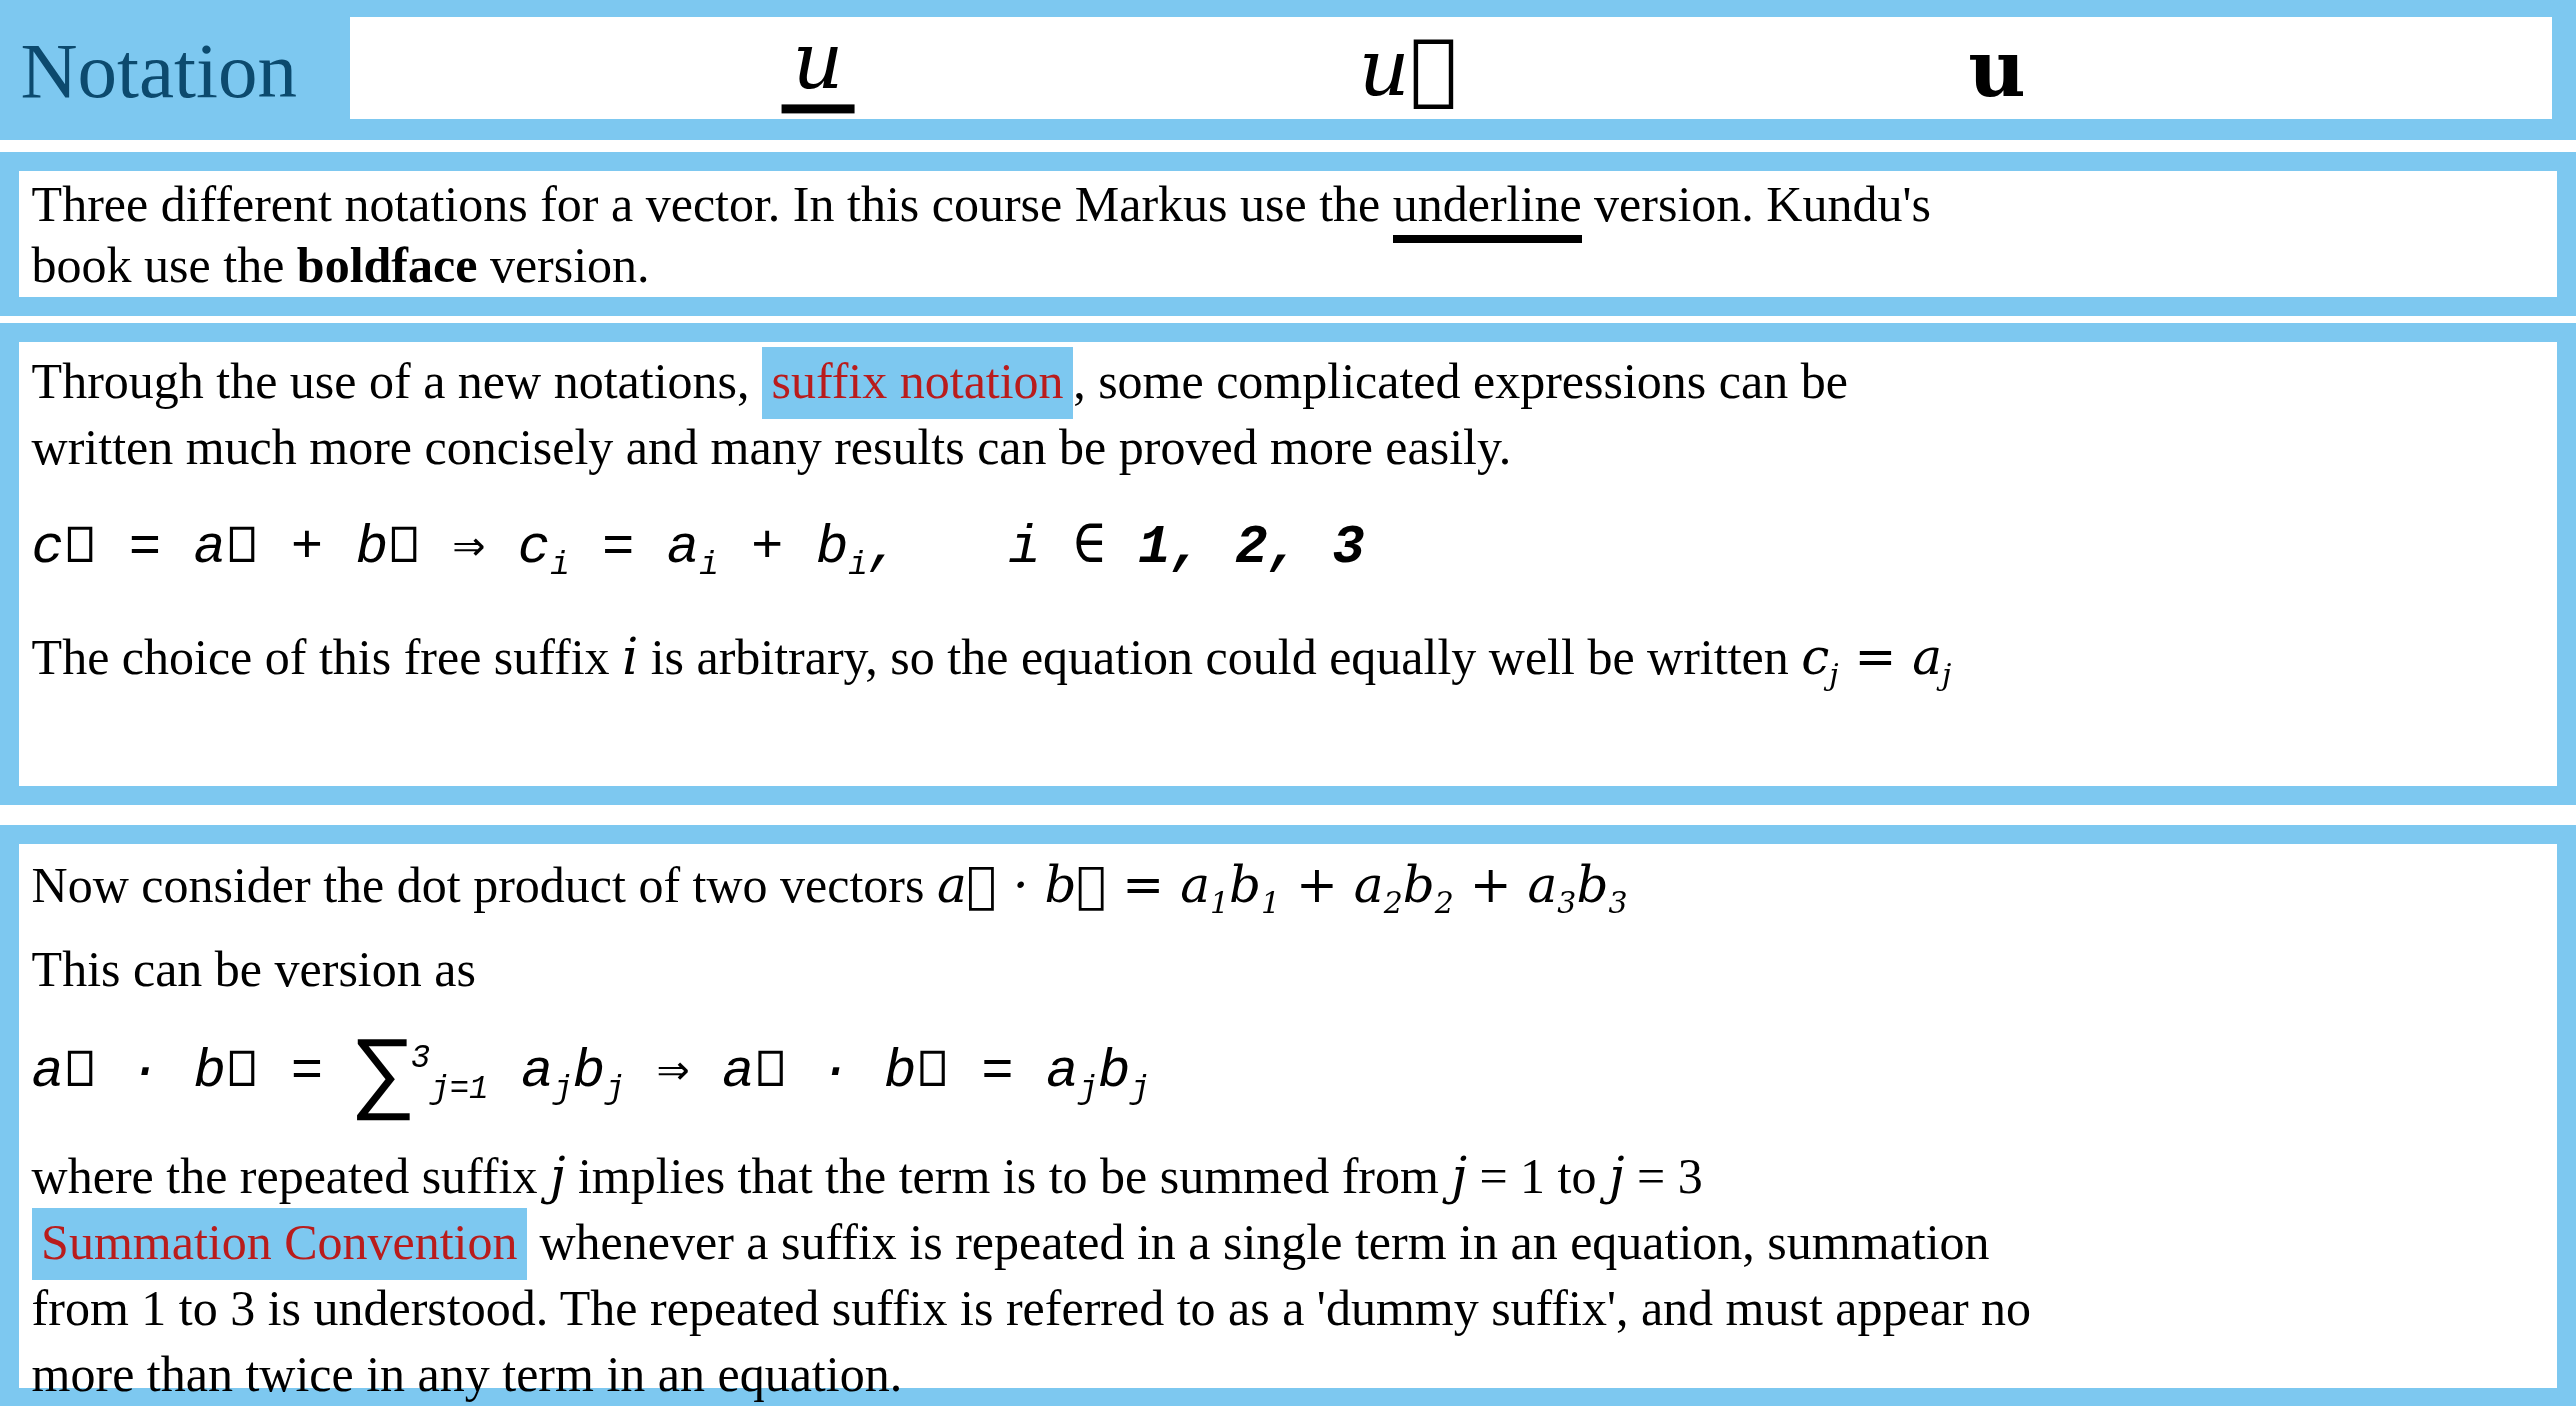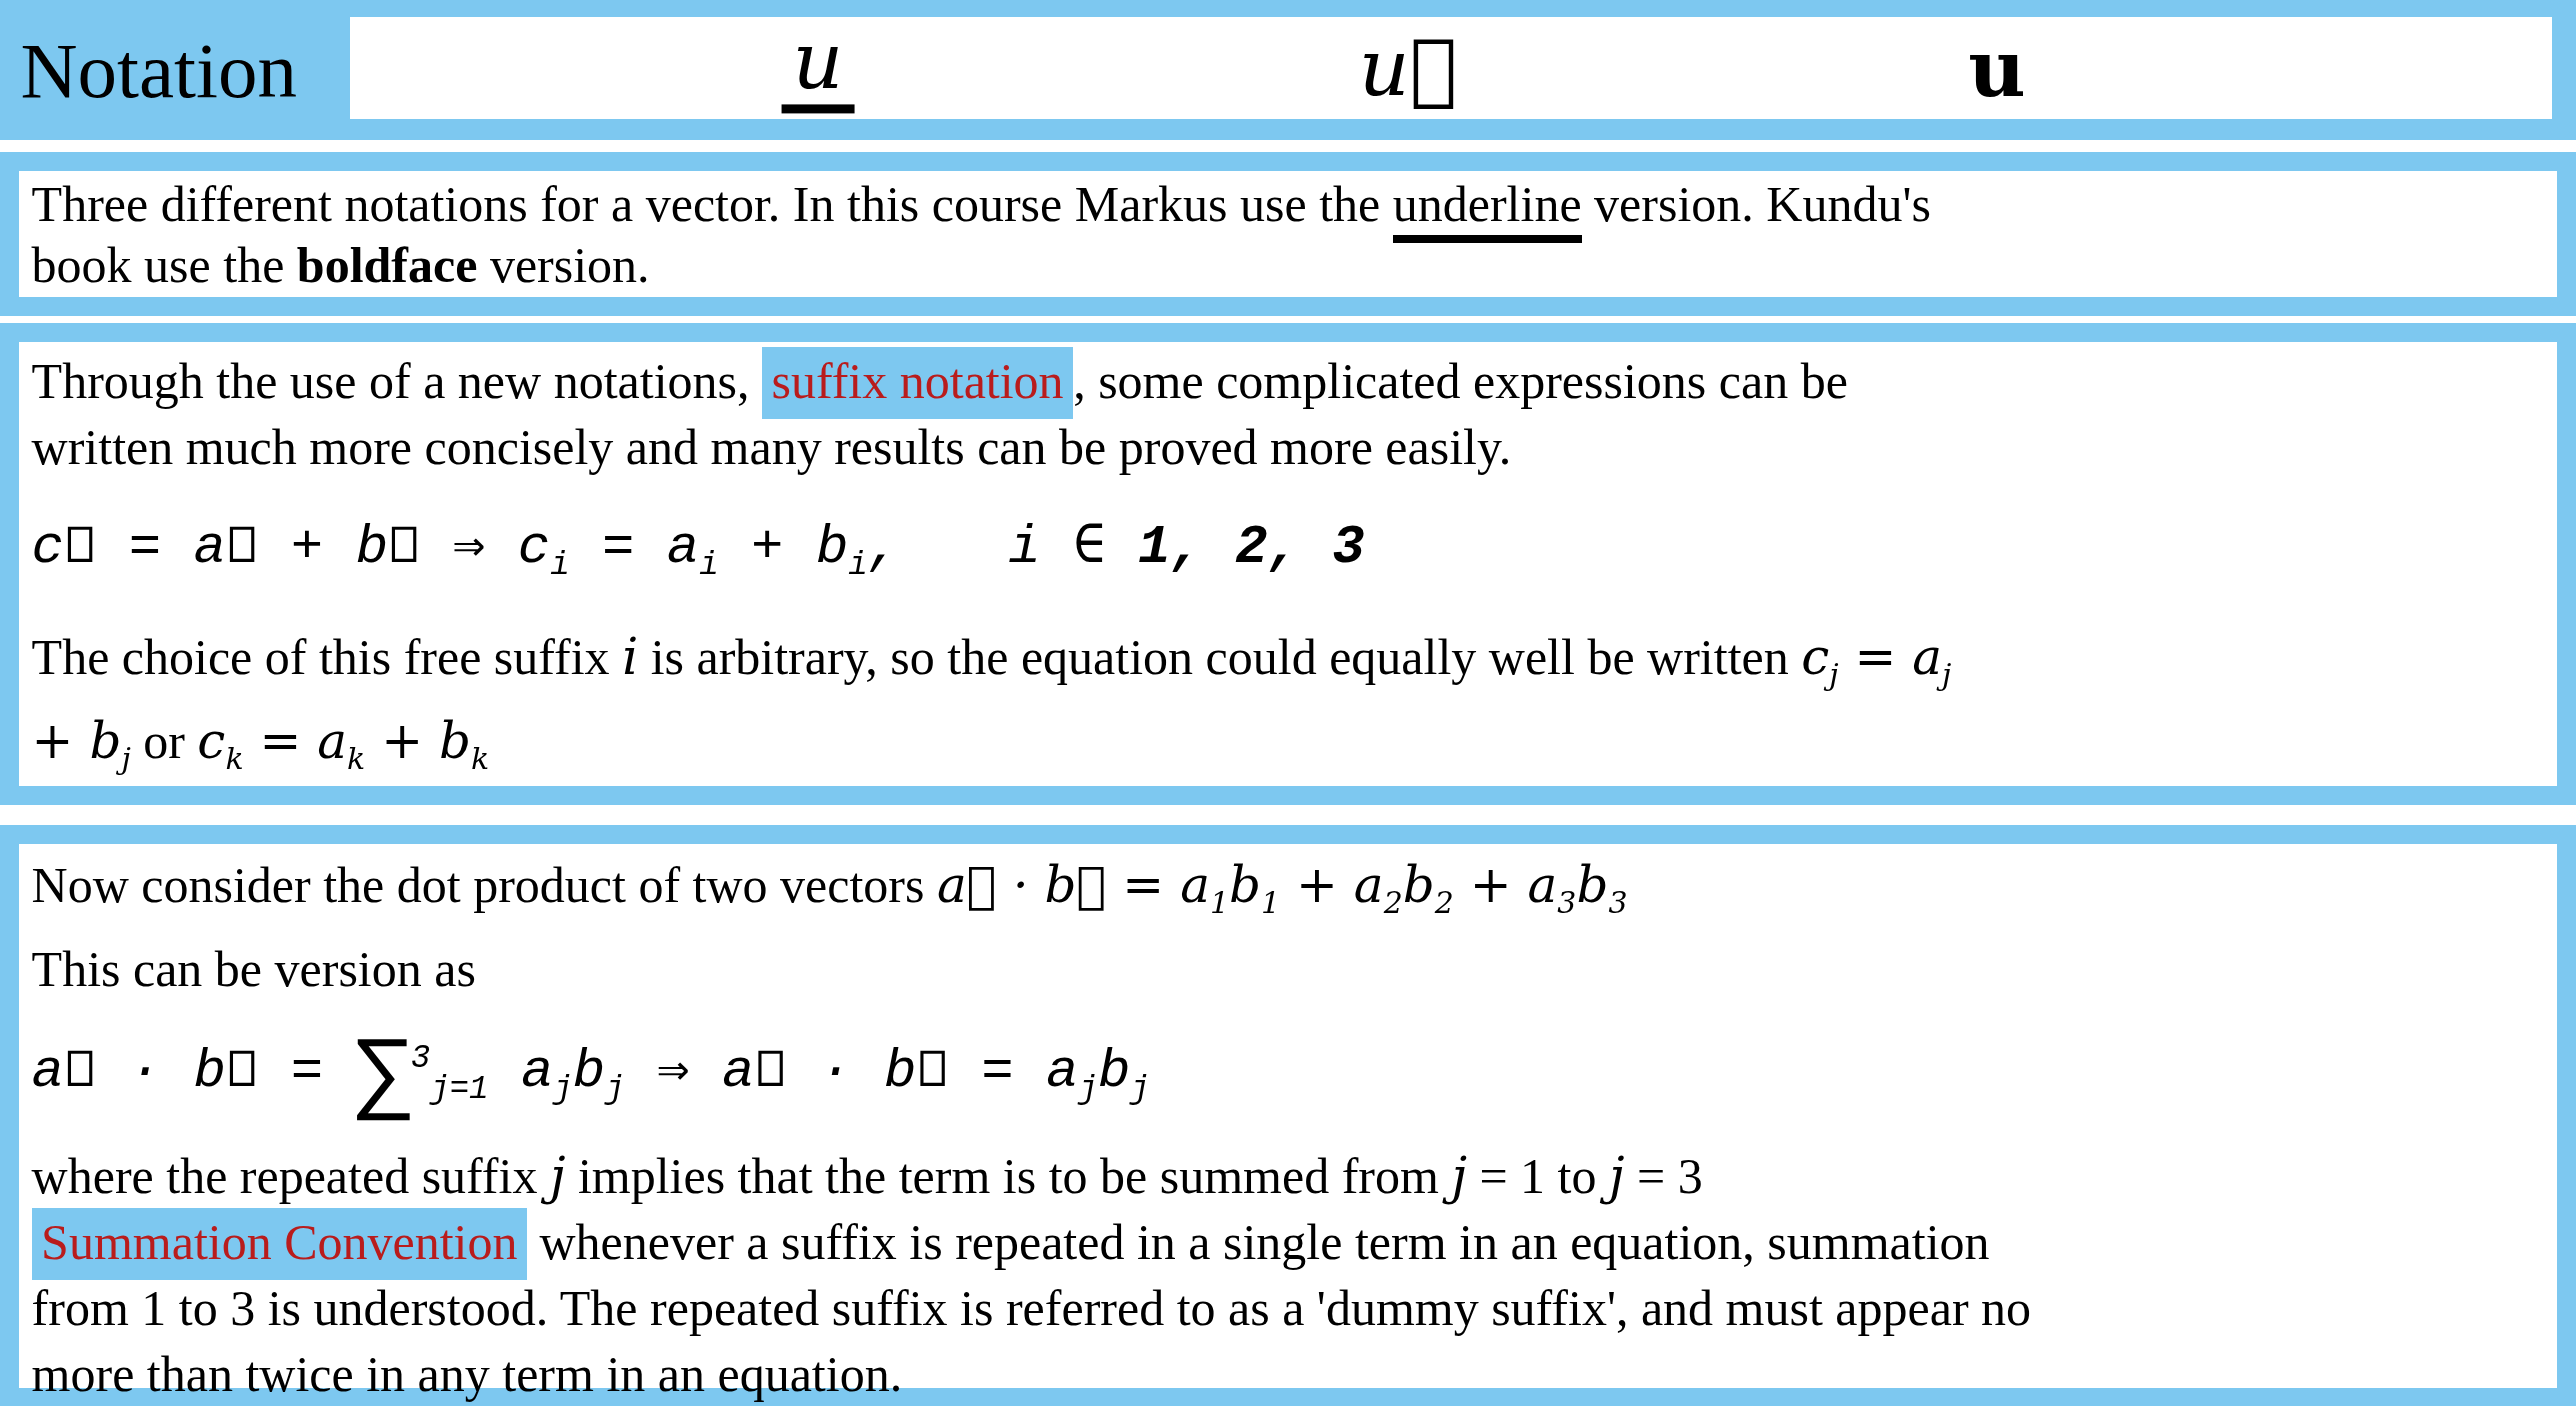--- a/index.html
+++ b/index.html
@@ -8,21 +8,21 @@
     background:#fff;color:#000;
     font-family:"Liberation Serif", serif;
     overflow:hidden;
   }
   .topbar{
     position:absolute;left:0;top:0;width:2576px;height:140px;
     background:var(--accent,#7dc8f0);
   }
   .topbar-label{
     position:absolute;left:20.5px;top:50%;transform:translateY(-50%);
-    color:#000000;font-size:79px;line-height:1;
+    color:#0c4a6e;font-size:79px;line-height:1;
   }
   .samples{
     position:absolute;left:350px;top:16.6px;width:2202px;height:102px;
     background:#fff;
   }
   .nota{
     position:absolute;top:50%;transform:translate(-50%,-50%);
     font-size:79px;line-height:1;
   }
   .nota-underline{left:468px;font-style:italic;font-family:"DejaVu Serif",serif;
@@ -74,21 +74,20 @@
 <section class="box" id="box-intro">
   <p class="line"><span>Three different notations for a vector. In this course Markus use the </span><span class="ul-word">underline</span><span> version. Kundu's</span></p>
   <p class="line"><span>book use the </span><b>boldface</b><span> version.</span></p>
 </section>
 
 <section class="box" id="box-suffix">
   <p class="line"><span>Through the use of a new notations, </span><span class="hl">suffix notation</span><span>, some complicated expressions can be</span></p>
   <p class="line">written much more concisely and many results can be proved more easily.</p>
   <div class="math-line">c⃗ = a⃗ + b⃗ ⇒ c<sub>i</sub> = a<sub>i</sub> + b<sub>i</sub>,  i ∈ <b>1, 2, 3</b></div>
   <p class="line">The choice of this free suffix <i>i</i> is arbitrary, so the equation could equally well be written <i>c<sub>j</sub> = a<sub>j</sub></i></p>
-  <p class="line"><i>+ b<sub>j</sub></i> or <i>c<sub>k</sub> = a<sub>k</sub> + b<sub>k</sub></i></p>
 </section>
 
 <section class="box" id="box-summation">
   <p class="line">Now consider the dot product of two vectors <i>a⃗ · b⃗ = a<sub>1</sub>b<sub>1</sub> + a<sub>2</sub>b<sub>2</sub> + a<sub>3</sub>b<sub>3</sub></i></p>
   <p class="line">This can be version as</p>
   <div class="math-line">a⃗ · b⃗ = <span class="sum">∑</span><sup>3</sup><sub>j=1</sub> a<sub>j</sub>b<sub>j</sub> ⇒ a⃗ · b⃗ = a<sub>j</sub>b<sub>j</sub></div>
   <p class="line">where the repeated suffix <i>j</i> implies that the term is to be summed from <i>j</i> = 1 to <i>j</i> = 3</p>
   <p class="line"><span class="hl">Summation Convention</span><span> whenever a suffix is repeated in a single term in an equation, summation</span></p>
   <p class="line">from 1 to 3 is understood. The repeated suffix is referred to as a 'dummy suffix', and must appear no</p>
   <p class="line">more than twice in any term in an equation.</p>

